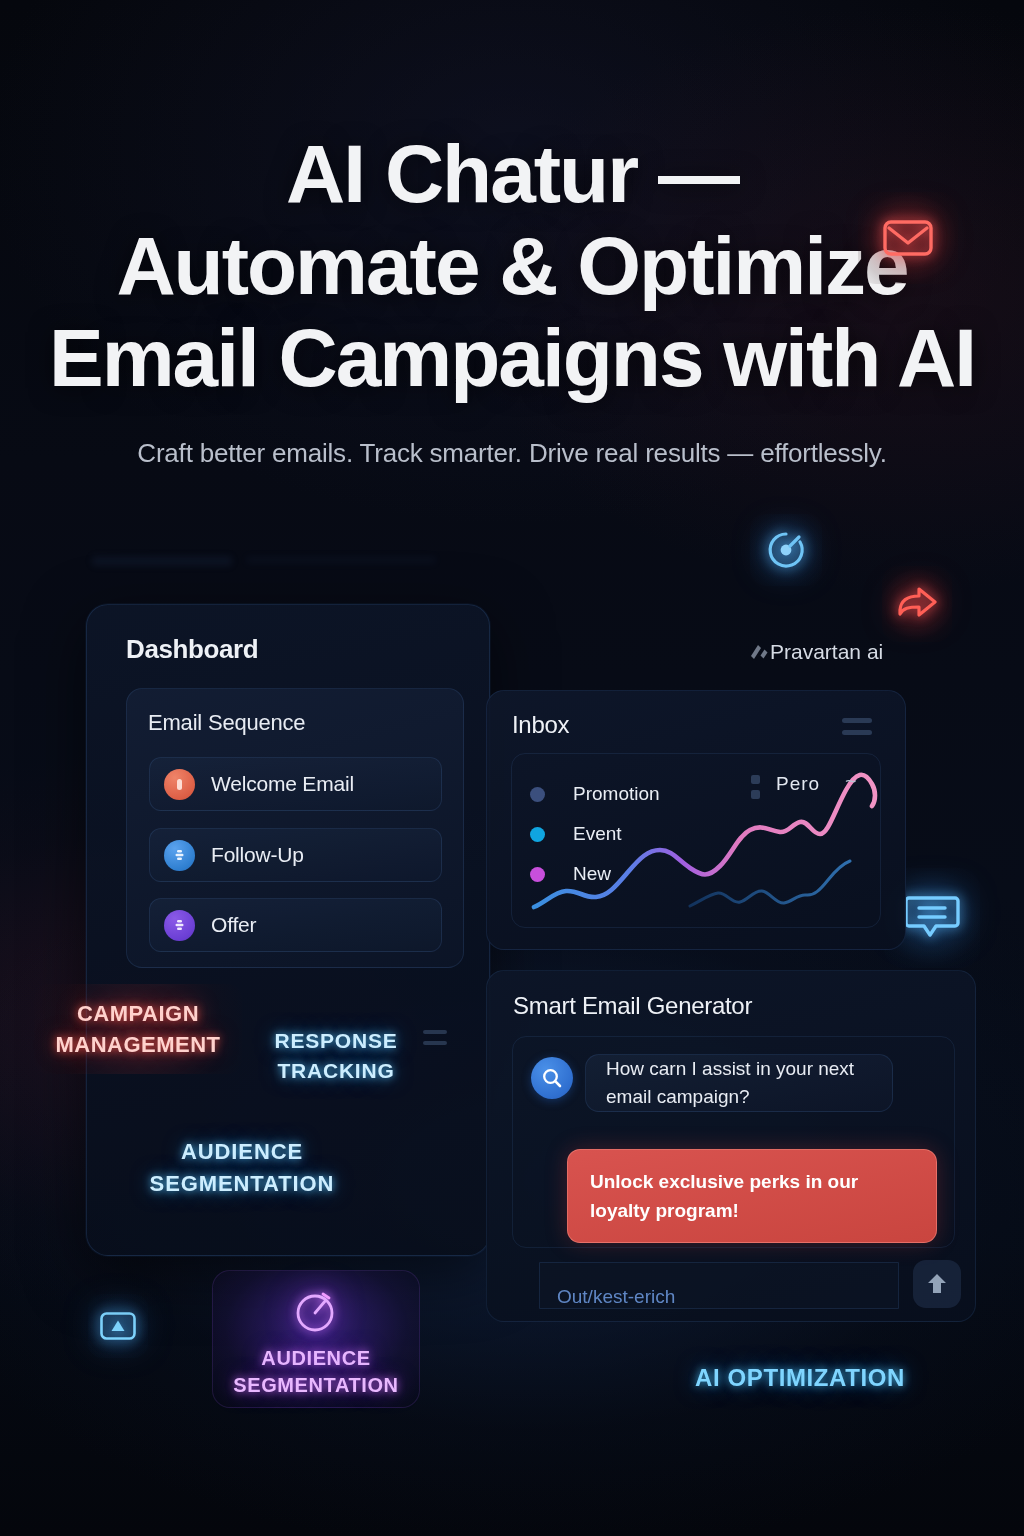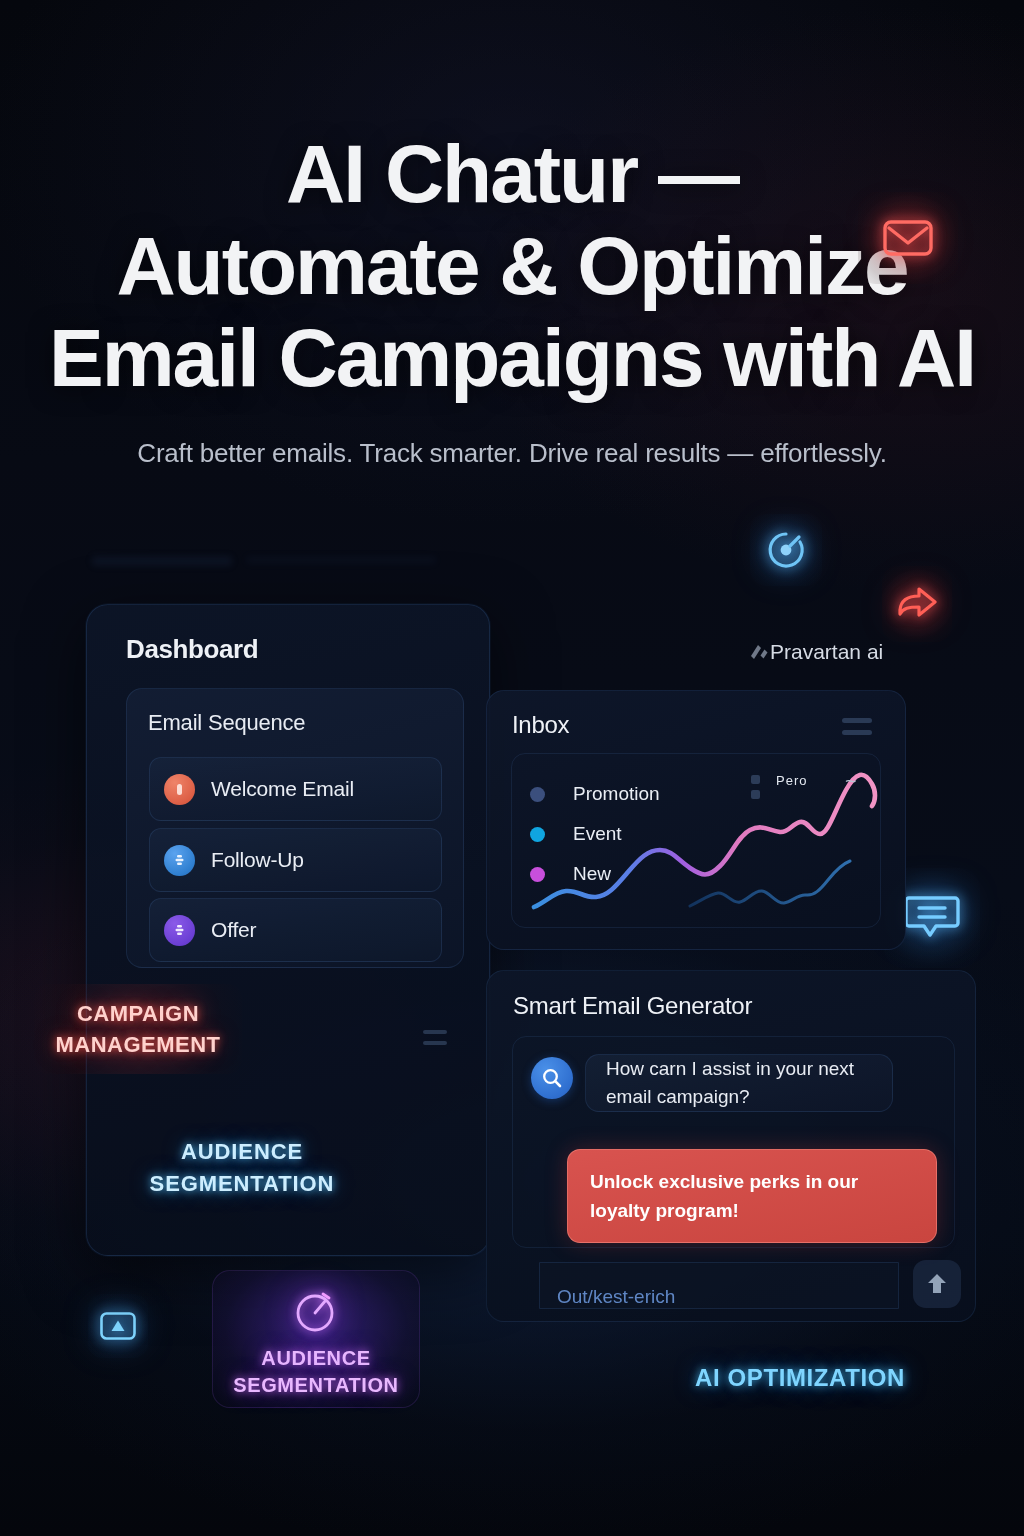--- a/index.html
+++ b/index.html
@@ -77,21 +77,21 @@
     position: absolute; top: 688px; left: 126px; width: 338px; height: 280px;
     border-radius: 16px;
     background: linear-gradient(165deg, rgba(19,30,52,0.96), rgba(12,21,39,0.96));
     border: 1px solid rgba(80,130,200,0.16);
   }
   #seq-title {
     position: absolute; top: 710px; left: 148px;
     font-size: 22px; color: #e8ecf3; font-weight: 400; letter-spacing: -0.2px;
   }
   .seq-row {
-    position: absolute; left: 149px; width: 293px; height: 64px;
+    position: absolute; left: 149px; width: 293px; height: 54px;
     border-radius: 12px;
     background: linear-gradient(175deg, rgba(24,38,63,0.62), rgba(15,25,45,0.62));
     border: 1px solid rgba(86,136,205,0.16);
     display: flex; align-items: center; padding-left: 14px; gap: 16px;
   }
   #seq-row-0 { top: 757px; }
   #seq-row-1 { top: 828px; }
   #seq-row-2 { top: 898px; }
   .seq-badge {
     width: 31px; height: 31px; border-radius: 50%;
@@ -117,21 +117,21 @@
     position: absolute; top: 753px; left: 511px; width: 370px; height: 175px;
     border-radius: 14px; border: 1px solid rgba(80,130,200,0.14);
     overflow: hidden;
   }
   #legend { position: absolute; top: 774px; left: 530px; }
   .leg-item { display: flex; align-items: center; gap: 28px; height: 40px; }
   .leg-dot { width: 15px; height: 15px; border-radius: 50%; flex: 0 0 auto; }
   .leg-txt { font-size: 19px; color: #e9edf4; }
   #pero {
     position: absolute; top: 773px; left: 776px;
-    font-size: 13px; color: #e3e8f0; letter-spacing: 1px;
+    font-size: 19px; color: #e3e8f0; letter-spacing: 1px;
   }
   #pero-tilde { position: absolute; top: 770px; left: 845px; font-size: 20px; color: #b9c2d1; }
   #pero-dots { position: absolute; top: 775px; left: 751px; }
   .pdot { width: 9px; height: 9px; border-radius: 2px; background: #2c3c58; }
   .pdot + .pdot { margin-top: 6px; }
 
   
   #gen-card {
     position: absolute; top: 970px; left: 486px; width: 490px; height: 352px;
     border-radius: 18px;
@@ -407,20 +407,21 @@
   </div>
 
   <div id="gen-send">
     <svg width="22" height="24" viewBox="0 0 22 24" fill="none">
       <path d="M11 2 L20 11 L15 11 L15 21 L7 21 L7 11 L2 11 Z" fill="#93a3b8"></path>
     </svg>
   </div>
 
   <div class="chip" id="chip-campaign">CAMPAIGN MANAGEMENT</div>
 
+  <div class="chip" id="chip-response">RESPONSE TRACKING</div>
   <div id="resp-menu">
     <div class="bar3"></div>
     <div class="bar3"></div>
   </div>
 
   <div class="chip" id="chip-audience1">AUDIENCE SEGMENTATION</div>
 
   <div id="aud-card">
     <svg class="glow-purple" width="52" height="52" viewBox="0 0 52 52" fill="none">
       <circle cx="25" cy="28" r="17" stroke="#e3a9ff" stroke-width="2.8"></circle>

